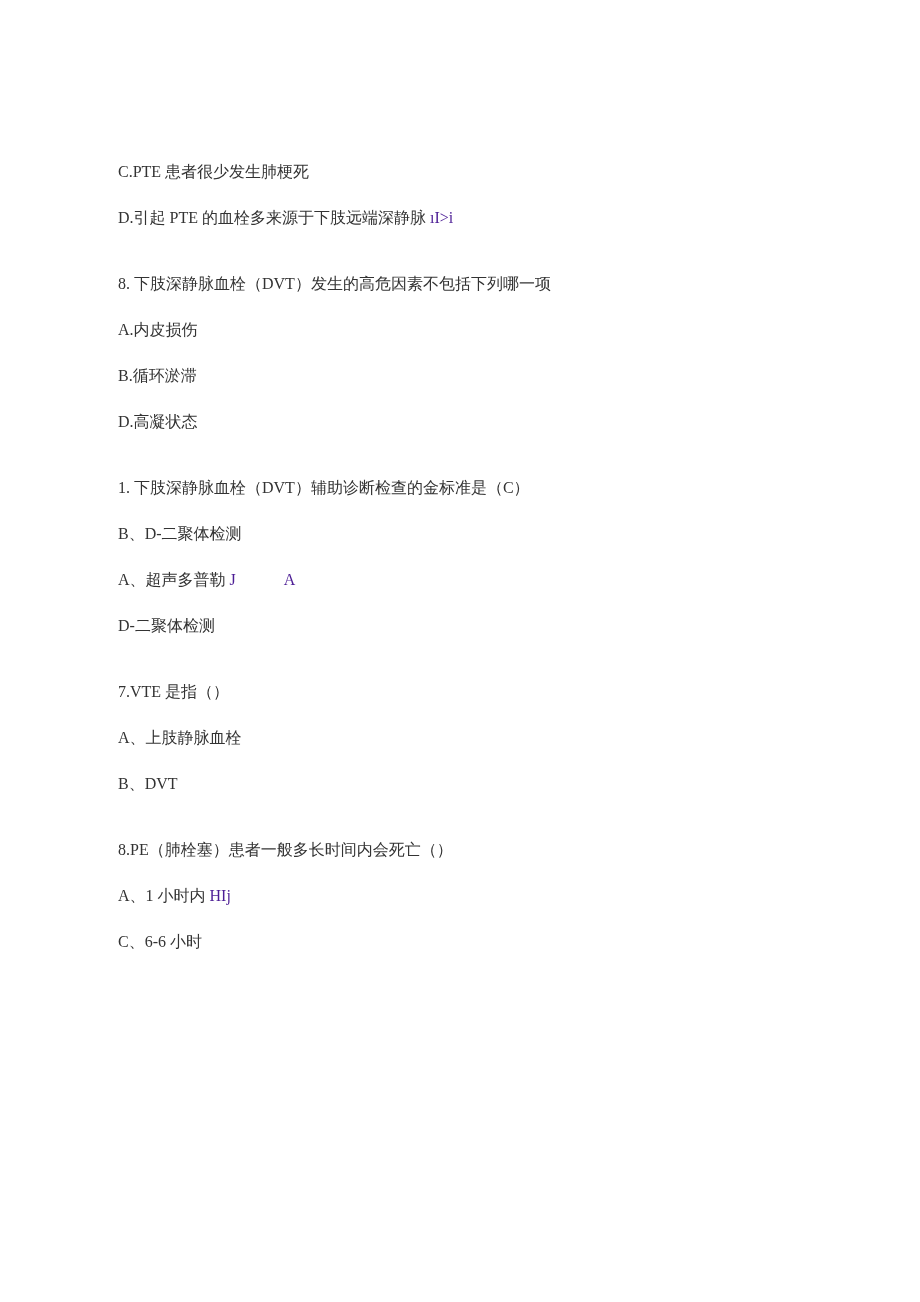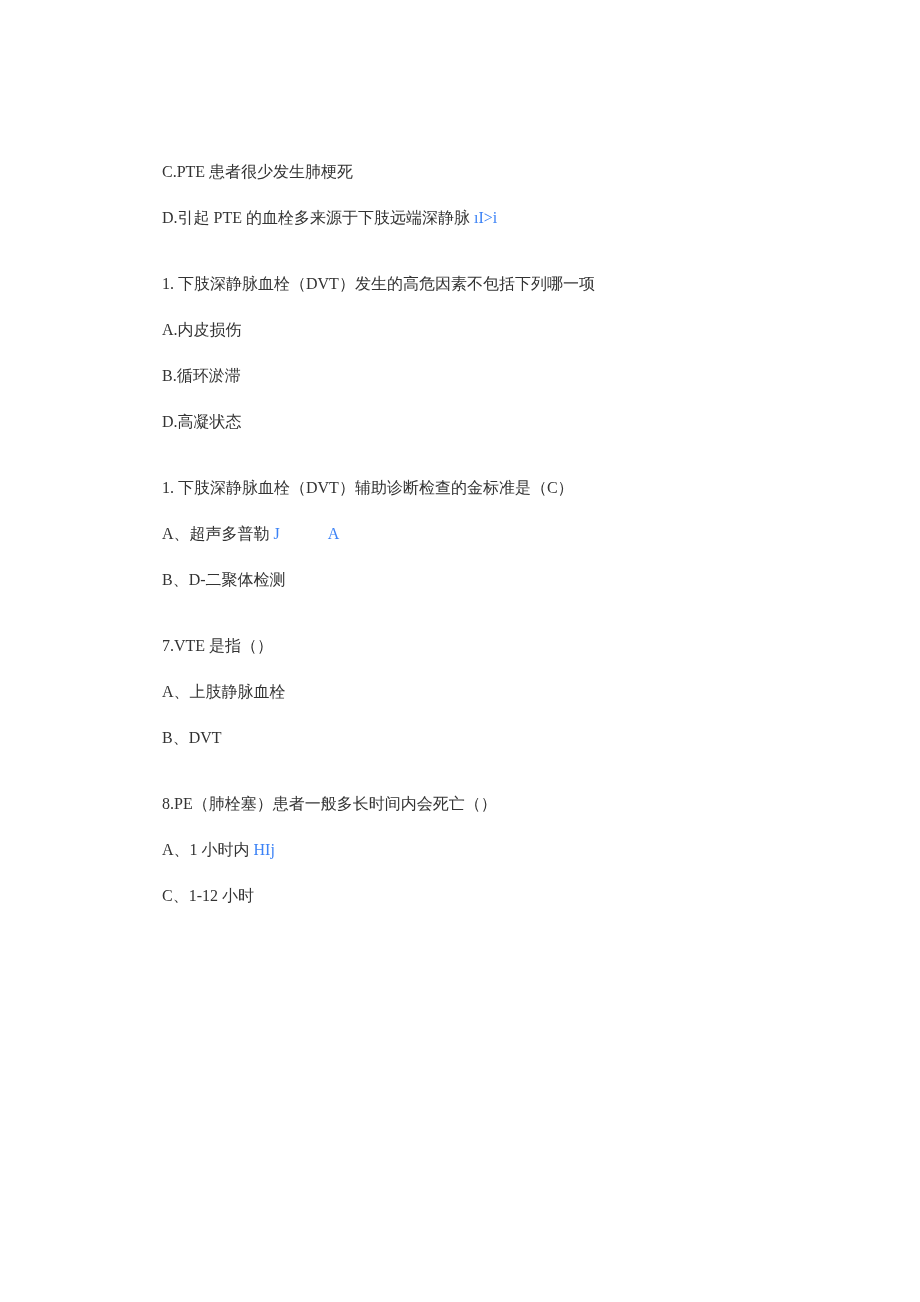--- a/index.html
+++ b/index.html
@@ -9,73 +9,75 @@
     width: 920px;
   }
   body {
     font-family: "SimSun", "宋体", "Songti SC", serif;
     font-size: 16px;
     line-height: 1.5;
     color: #333333;
   }
   .page {
     padding: 160px 110px 80px 118px;
-    margin-left: 44px;
   }
   .line {
     margin: 0 0 22px 0;
     white-space: nowrap;
   }
   .gap {
     height: 20px;
   }
   .highlight {
-    color: #3b82f6;
+    color: #4c1d95;
   }
   .latin {
     font-family: "Times New Roman", Times, serif;
   }
 </style>
 </head>
 <body>
 
 <div class="page">
 
   <p class="line">
     <span class="latin">C.</span><span>PTE 患者很少发生肺梗死</span>
   </p>
   <p class="line">
     <span class="latin">D.</span><span>引起 PTE 的血栓多来源于下肢远端深静脉</span><span class="highlight"> ıI&gt;i</span>
   </p>
 
   <div class="gap"></div>
 
   <p class="line">
-    <span>1. 下肢深静脉血栓（DVT）发生的高危因素不包括下列哪一项</span>
+    <span>8. 下肢深静脉血栓（DVT）发生的高危因素不包括下列哪一项</span>
   </p>
   <p class="line">
     <span class="latin">A.</span><span>内皮损伤</span>
   </p>
   <p class="line">
     <span class="latin">B.</span><span>循环淤滞</span>
   </p>
   <p class="line">
     <span class="latin">D.</span><span>高凝状态</span>
   </p>
 
   <div class="gap"></div>
 
   <p class="line">
     <span>1. 下肢深静脉血栓（DVT）辅助诊断检查的金标准是（C）</span>
   </p>
   <p class="line">
+    <span>B、D-二聚体检测</span>
+  </p>
+  <p class="line">
     <span>A、超声多普勒</span><span class="highlight"> J</span><span>　　　</span><span class="highlight latin">A</span>
   </p>
   <p class="line">
-    <span>B、D-二聚体检测</span>
+    <span>D-二聚体检测</span>
   </p>
 
   <div class="gap"></div>
 
   <p class="line">
     <span>7.VTE 是指（）</span>
   </p>
   <p class="line">
     <span>A、上肢静脉血栓</span>
   </p>
@@ -85,16 +87,16 @@
 
   <div class="gap"></div>
 
   <p class="line">
     <span>8.PE（肺栓塞）患者一般多长时间内会死亡（）</span>
   </p>
   <p class="line">
     <span>A、1 小时内</span><span class="highlight"> HIj</span>
   </p>
   <p class="line">
-    <span>C、1-12 小时</span>
+    <span>C、6-6 小时</span>
   </p>
 
 </div>
 
 </body></html>

